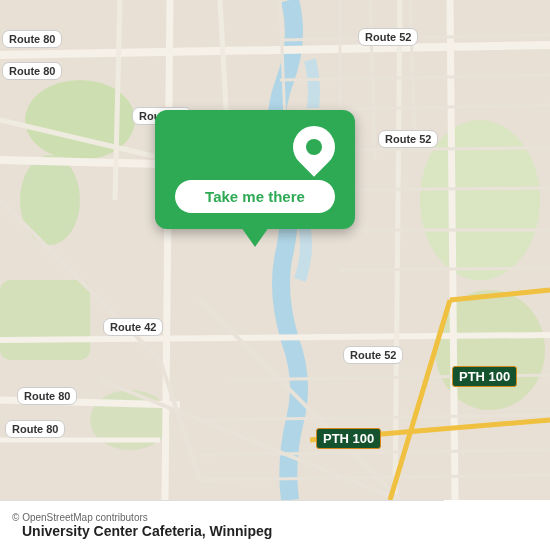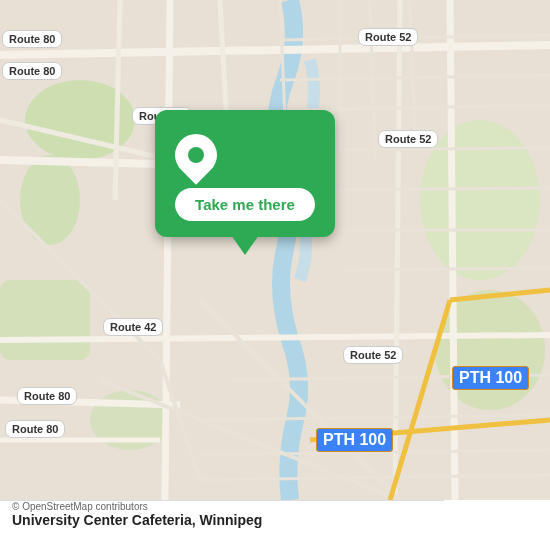--- a/index.html
+++ b/index.html
@@ -36,42 +36,42 @@
       padding: 2px 6px;
       font-size: 11px;
       font-weight: bold;
       color: #333;
       white-space: nowrap;
     }
 
     
     .pth-label {
       position: absolute;
-      background: #3b82f6;
+      background: #14532d;
       border: 1px solid #d4891a;
       border-radius: 3px;
       padding: 2px 6px;
-      font-size: 16px;
+      font-size: 13px;
       font-weight: bold;
       color: white;
       white-space: nowrap;
     }
 
     
     .popup-card {
       position: absolute;
       top: 110px;
       left: 155px;
-      width: 180px;
+      width: 200px;
       background: #2eaa55;
       border-radius: 12px;
       display: flex;
       flex-direction: column;
-      align-items: flex-start;
-      padding: 24px 20px 16px 20px;
+      align-items: flex-end;
+      padding: 16px 20px 16px 20px;
       z-index: 10;
       box-shadow: 0 4px 12px rgba(0,0,0,0.3);
     }
 
     .popup-card::after {
       content: '';
       position: absolute;
       bottom: -18px;
       left: 50%;
       transform: translateX(-50%);
@@ -115,38 +115,40 @@
       text-align: center;
     }
 
     
     #bottom-bar {
       width: 444px;
       height: 50px;
       background: white;
       border-top: 1px solid #ddd;
       display: flex;
+      align-items: center;
       padding: 0 12px;
       justify-content: space-between;
     }
 
     .bottom-left {
       display: flex;
       flex-direction: column;
     }
 
     .osm-credit {
       font-size: 10px;
       color: #666;
     }
 
     .location-title {
       font-size: 14px;
       font-weight: bold;
       color: #222;
+      margin-left: 10px;
     }
 
     .moovit-logo {
       display: flex;
       align-items: center;
       gap: 4px;
     }
 
     .moovit-icon {
       width: 32px;

